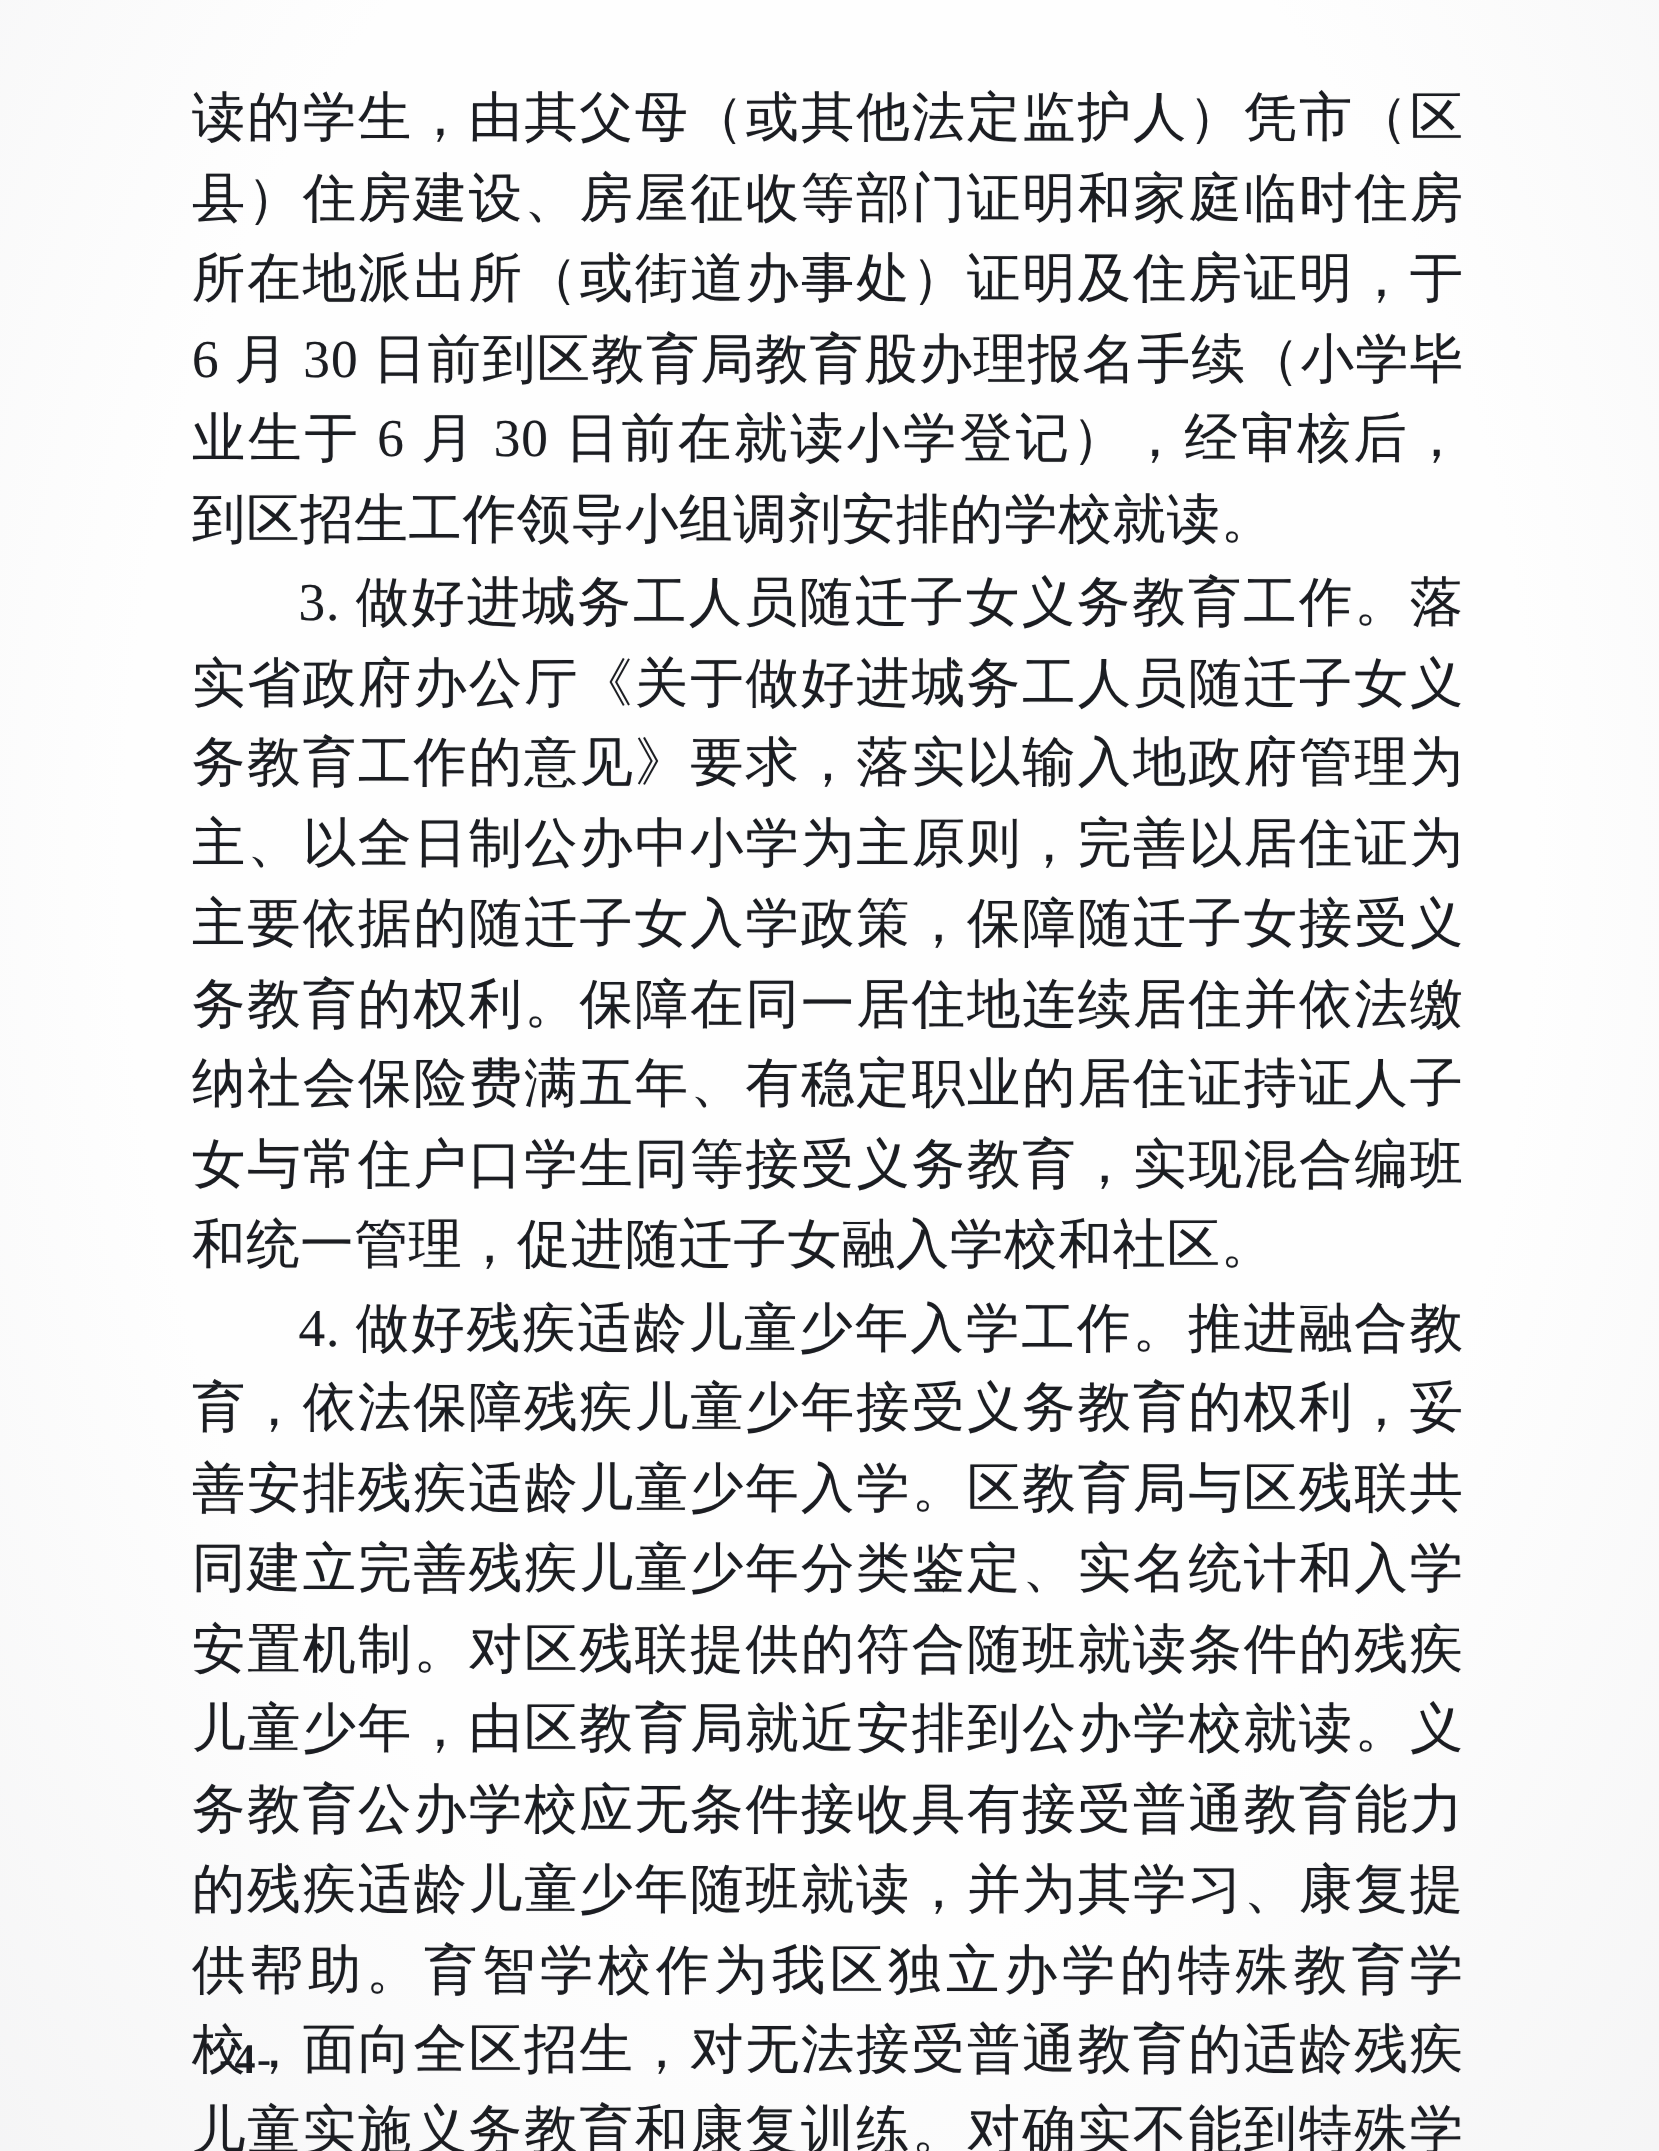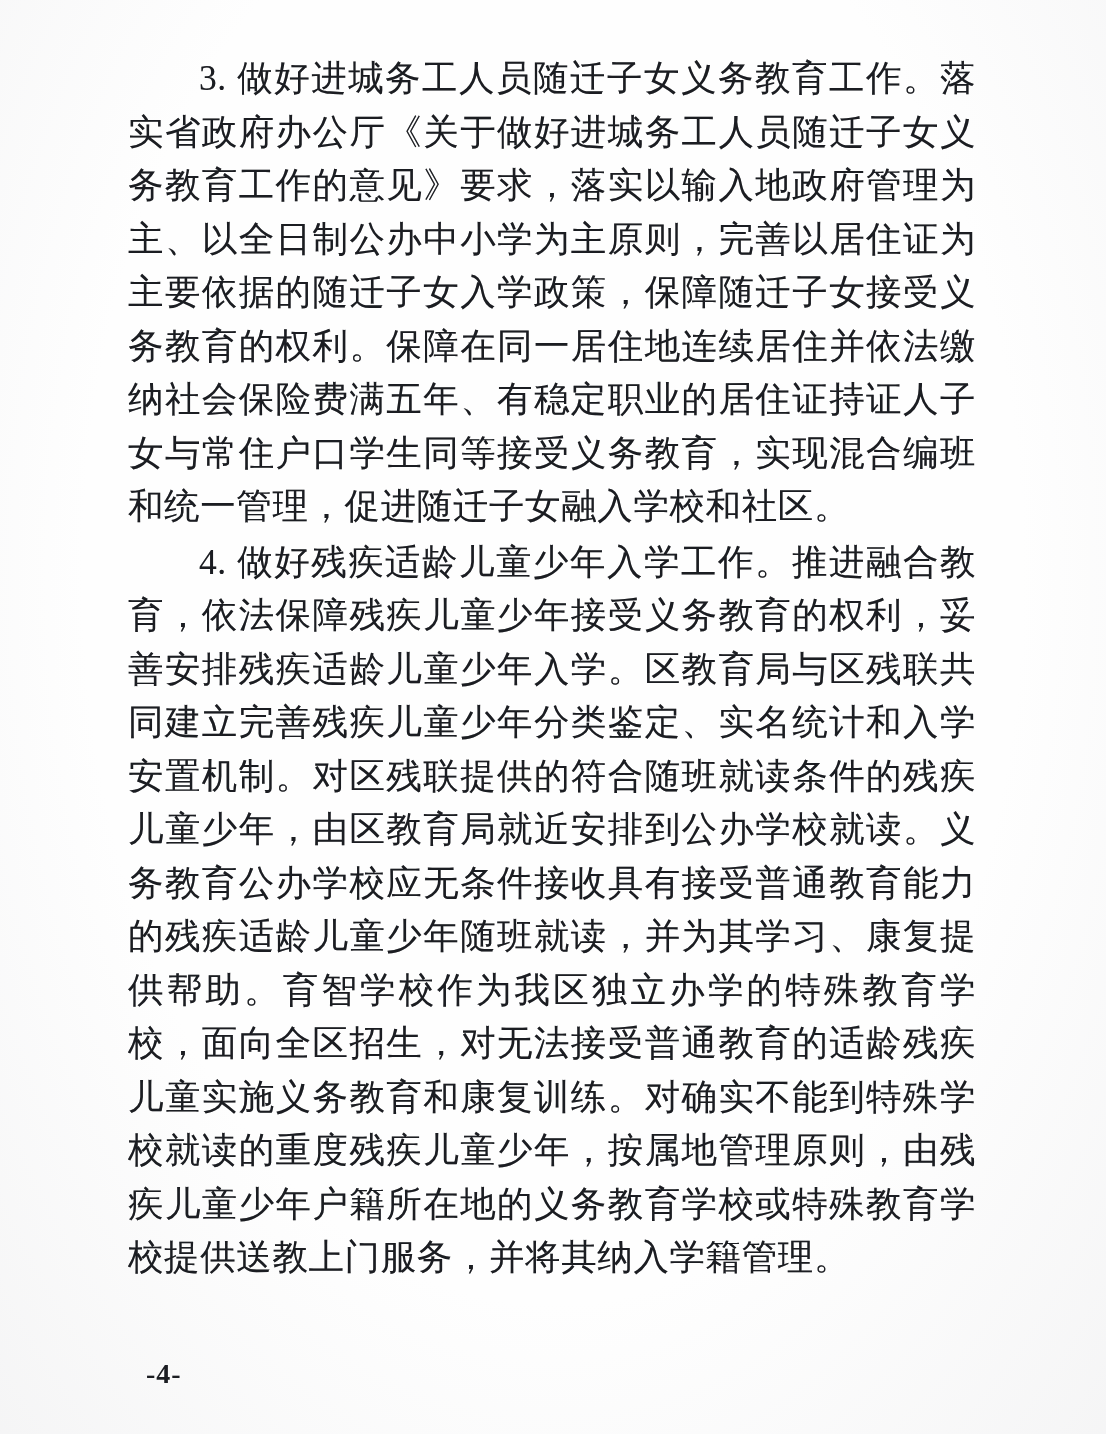--- a/index.html
+++ b/index.html
@@ -64,20 +64,21 @@
     pointer-events: none;
   }
 </style>
 </head>
 <body>
 
 <div class="page">
   <div class="paper-tint"></div>
 
   <div class="content">
+    <p class="para">读的学生，由其父母（或其他法定监护人）凭市（区县）住房建设、房屋征收等部门证明和家庭临时住房所在地派出所（或街道办事处）证明及住房证明，于 6 月 30 日前到区教育局教育股办理报名手续（小学毕业生于 6 月 30 日前在就读小学登记），经审核后，到区招生工作领导小组调剂安排的学校就读。</p>
 
     <p class="para indent">3. 做好进城务工人员随迁子女义务教育工作。落实省政府办公厅《关于做好进城务工人员随迁子女义务教育工作的意见》要求，落实以输入地政府管理为主、以全日制公办中小学为主原则，完善以居住证为主要依据的随迁子女入学政策，保障随迁子女接受义务教育的权利。保障在同一居住地连续居住并依法缴纳社会保险费满五年、有稳定职业的居住证持证人子女与常住户口学生同等接受义务教育，实现混合编班和统一管理，促进随迁子女融入学校和社区。</p>
 
     <p class="para indent">4. 做好残疾适龄儿童少年入学工作。推进融合教育，依法保障残疾儿童少年接受义务教育的权利，妥善安排残疾适龄儿童少年入学。区教育局与区残联共同建立完善残疾儿童少年分类鉴定、实名统计和入学安置机制。对区残联提供的符合随班就读条件的残疾儿童少年，由区教育局就近安排到公办学校就读。义务教育公办学校应无条件接收具有接受普通教育能力的残疾适龄儿童少年随班就读，并为其学习、康复提供帮助。育智学校作为我区独立办学的特殊教育学校，面向全区招生，对无法接受普通教育的适龄残疾儿童实施义务教育和康复训练。对确实不能到特殊学校就读的重度残疾儿童少年，按属地管理原则，由残疾儿童少年户籍所在地的义务教育学校或特殊教育学校提供送教上门服务，并将其纳入学籍管理。</p>
   </div>
 
   <div class="footer">-4-</div>
 </div>
 
 </body></html>

